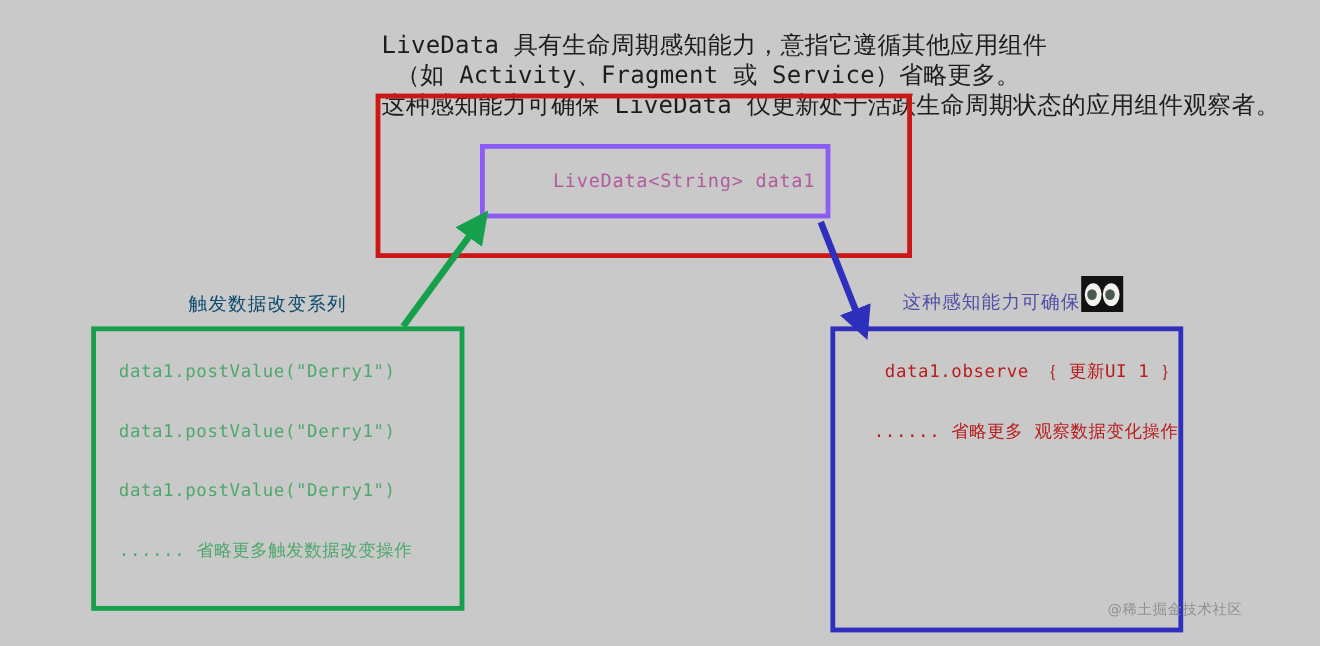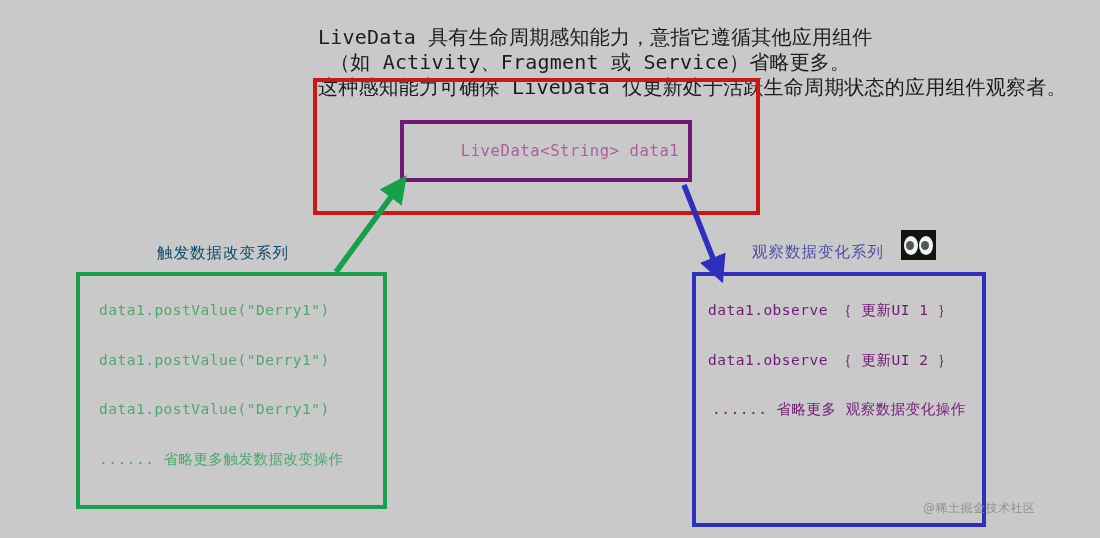--- a/index.html
+++ b/index.html
@@ -45,21 +45,21 @@
     background: transparent;
   }
 
   
   #purple-box {
     position: absolute;
     left: 400px;
     top: 120px;
     width: 292px;
     height: 62px;
-    border: 4px solid #701a75;
+    border: 4px solid #8b5cf6;
     box-sizing: border-box;
     display: flex;
     align-items: center;
     justify-content: center;
     padding-left: 48px;
   }
   #purple-box .code {
     color: #b05c9e;
     font-family: "DejaVu Sans Mono", "Liberation Mono", monospace;
     font-size: 15.5px;
@@ -149,23 +149,24 @@
   }
   #green-box .code-line {
     color: #4ea86c;
     padding-left: 19px;
     margin-bottom: 35px;
   }
   #green-box .code-line.last {
     margin-bottom: 0;
   }
   #blue-box .code-line {
-    color: #701a75;
+    color: #b91c1c;
     padding-left: 12px;
     margin-bottom: 35px;
+    text-align: right;
   }
   #blue-box .code-line.last {
     padding-left: 16px;
     margin-bottom: 13px;
   }
 
   
   #arrows {
     position: absolute;
     left: 0;
@@ -199,40 +200,39 @@
     <span class="hline l3">这种感知能力可确保 LiveData 仅更新处于活跃生命周期状态的应用组件观察者。</span>
   </div>
 
   <div id="red-box"></div>
 
   <div id="purple-box">
     <span class="code">LiveData&lt;String&gt; data1</span>
   </div>
 
   <div class="caption" id="caption-left">触发数据改变系列</div>
-  <div class="caption" id="caption-right">观察数据变化系列</div>
+  <div class="caption" id="caption-right">这种感知能力可确保</div>
 
   <div id="eyes-emoji">
     <span class="eyeball"></span>
     <span class="eyeball"></span>
   </div>
 
   <div class="code-box" id="green-box">
     <div class="lines">
       <div class="code-line">data1.postValue("Derry1")</div>
       <div class="code-line">data1.postValue("Derry1")</div>
       <div class="code-line">data1.postValue("Derry1")</div>
       <div class="code-line last">...... 省略更多触发数据改变操作</div>
     </div>
   </div>
 
   <div class="code-box" id="blue-box">
     <div class="lines">
       <div class="code-line">data1.observe ｛ 更新UI 1 ｝</div>
-      <div class="code-line">data1.observe ｛ 更新UI 2 ｝</div>
       <div class="code-line last">...... 省略更多 观察数据变化操作</div>
     </div>
   </div>
 
   <svg id="arrows" viewBox="0 0 1100 538">
     <defs>
       <marker id="head-green" markerWidth="5" markerHeight="5" refX="2.6" refY="2.5" orient="auto">
         <path d="M0,0 L5,2.5 L0,5 z" fill="#17a04b"></path>
       </marker>
       <marker id="head-blue" markerWidth="5" markerHeight="5" refX="2.6" refY="2.5" orient="auto">

